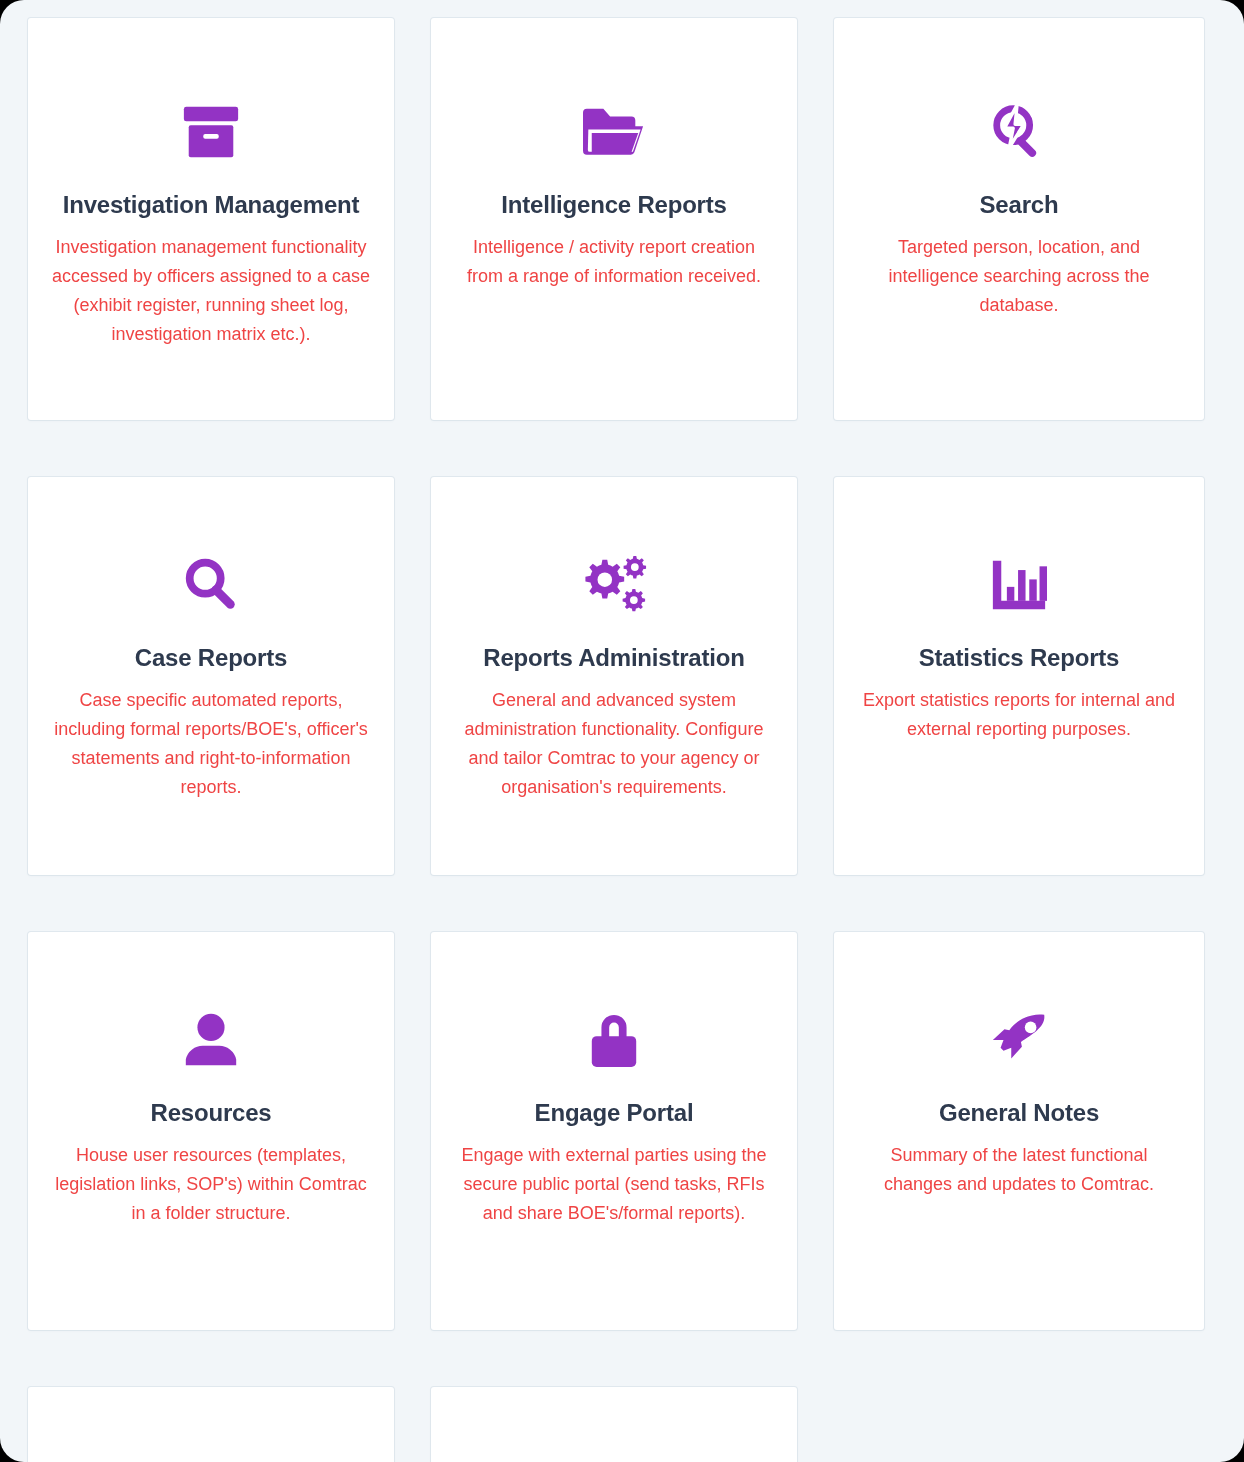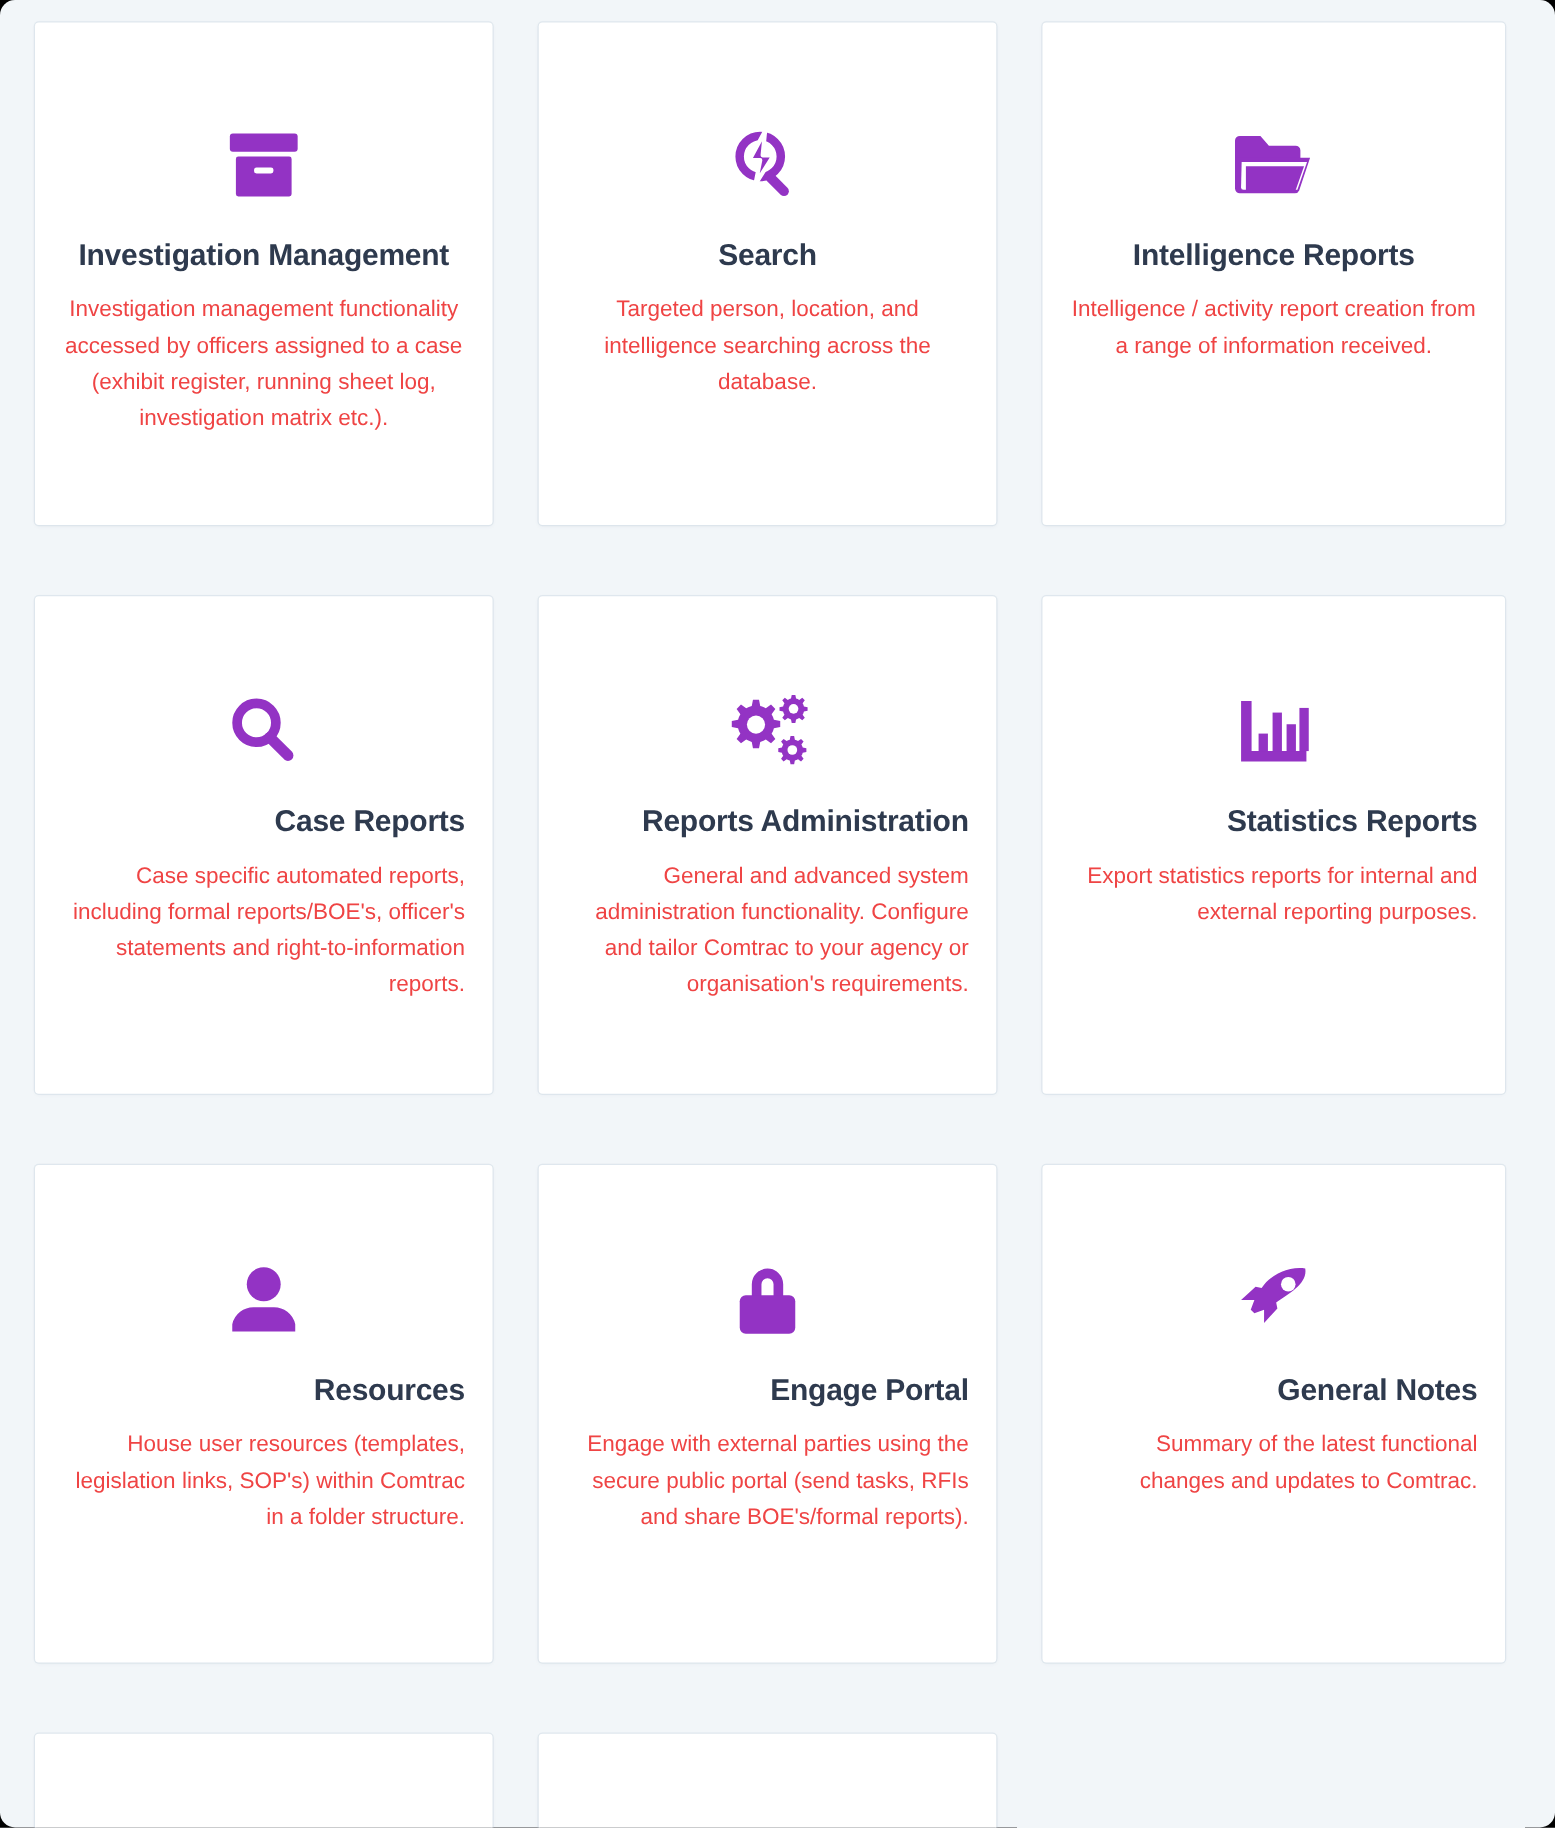--- a/index.html
+++ b/index.html
@@ -15,21 +15,21 @@
     font-family: "Liberation Sans", sans-serif;
   }
 
   .page-shell {
     position: absolute;
     left: 0;
     top: 0;
     width: 1244px;
     height: 1462px;
     background: #f2f6f9;
-    border-radius: 12px;
+    border-radius: 24px;
     overflow: hidden;
   }
 
   .feature-grid {
     position: absolute;
     left: 28px;
     top: 18px;
     width: 1175px;
     display: grid;
     grid-template-columns: 366px 366px 370px;
@@ -44,21 +44,20 @@
                 0 1px 3px rgba(70, 90, 120, 0.05);
     padding: 72px 22px 40px 22px;
     text-align: center;
     min-height: 402px;
   }
 
   .feature-card.row-2,
   .feature-card.row-3 {
     min-height: 398px;
     padding-top: 66px;
-    text-align: right;
   }
 
   .card-icon {
     height: 84px;
     display: flex;
     align-items: center;
     justify-content: center;
     margin-bottom: 16px;
   }
 
@@ -102,41 +101,41 @@
           <rect x="9" y="25" width="46" height="33" rx="2" fill="#9333c4"></rect>
           <rect x="24" y="34" width="16" height="5" rx="2" fill="#ffffff"></rect>
         </svg>
       </div>
       <div class="card-title">Investigation Management</div>
       <div class="card-desc">Investigation management functionality accessed by officers assigned to a case (exhibit register, running sheet log, investigation matrix etc.).</div>
     </div>
 
     <div class="feature-card row-1">
       <div class="card-icon">
-        <svg width="62" height="62" viewBox="0 0 64 64" aria-hidden="true">
-          <circle cx="26" cy="25" r="17" fill="none" stroke="#9333c4" stroke-width="7"></circle>
-          <rect x="36" y="36" width="8" height="24" rx="4" fill="#9333c4" transform="rotate(-45 40 48)"></rect>
-          <path d="M30 4 L17 28 H26 L22 48 L37 24 H28 Z" fill="#9333c4" stroke="#ffffff" stroke-width="3.5" stroke-linejoin="round"></path>
-        </svg>
-      </div>
-      <div class="card-title">Search</div>
-      <div class="card-desc">Targeted person, location, and intelligence searching across the database.</div>
-    </div>
-
-    <div class="feature-card row-1">
-      <div class="card-icon">
         <svg width="70" height="62" viewBox="0 0 72 64" aria-hidden="true">
           <path d="M4 12 a4 4 0 0 1 4 -4 h17 l7 8 h22 a4 4 0 0 1 4 4 v8 H4 Z" fill="#9333c4"></path>
           <path d="M4 26 h62 l-9 27 a4 4 0 0 1 -3.6 2.4 H8 a4 4 0 0 1 -4 -4 Z" fill="#9333c4"></path>
           <path d="M9.5 29.5 h54 l-8 23 H11 a2 2 0 0 1 -2 -2 Z" fill="#ffffff"></path>
           <path d="M13 33 h48 l-7 20 H13 Z" fill="#9333c4"></path>
         </svg>
       </div>
       <div class="card-title">Intelligence Reports</div>
       <div class="card-desc">Intelligence / activity report creation from a range of information received.</div>
+    </div>
+
+    <div class="feature-card row-1">
+      <div class="card-icon">
+        <svg width="62" height="62" viewBox="0 0 64 64" aria-hidden="true">
+          <circle cx="26" cy="25" r="17" fill="none" stroke="#9333c4" stroke-width="7"></circle>
+          <rect x="36" y="36" width="8" height="24" rx="4" fill="#9333c4" transform="rotate(-45 40 48)"></rect>
+          <path d="M30 4 L17 28 H26 L22 48 L37 24 H28 Z" fill="#9333c4" stroke="#ffffff" stroke-width="3.5" stroke-linejoin="round"></path>
+        </svg>
+      </div>
+      <div class="card-title">Search</div>
+      <div class="card-desc">Targeted person, location, and intelligence searching across the database.</div>
     </div>
 
     <div class="feature-card row-2">
       <div class="card-icon">
         <svg width="62" height="62" viewBox="0 0 64 64" aria-hidden="true">
           <circle cx="26" cy="25" r="16" fill="none" stroke="#9333c4" stroke-width="8"></circle>
           <line x1="37" y1="37" x2="52" y2="52" stroke="#9333c4" stroke-width="9" stroke-linecap="round"></line>
         </svg>
       </div>
       <div class="card-title">Case Reports</div>

